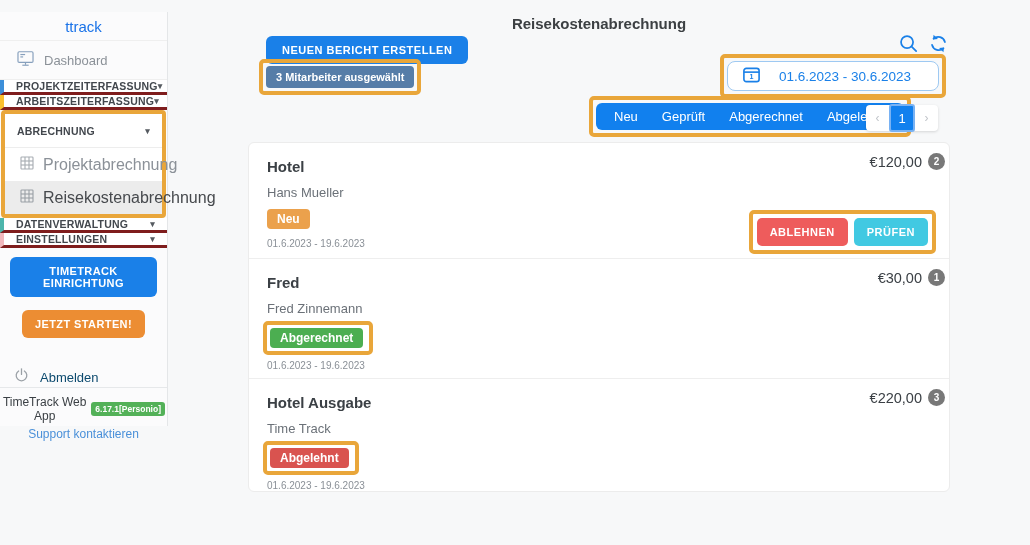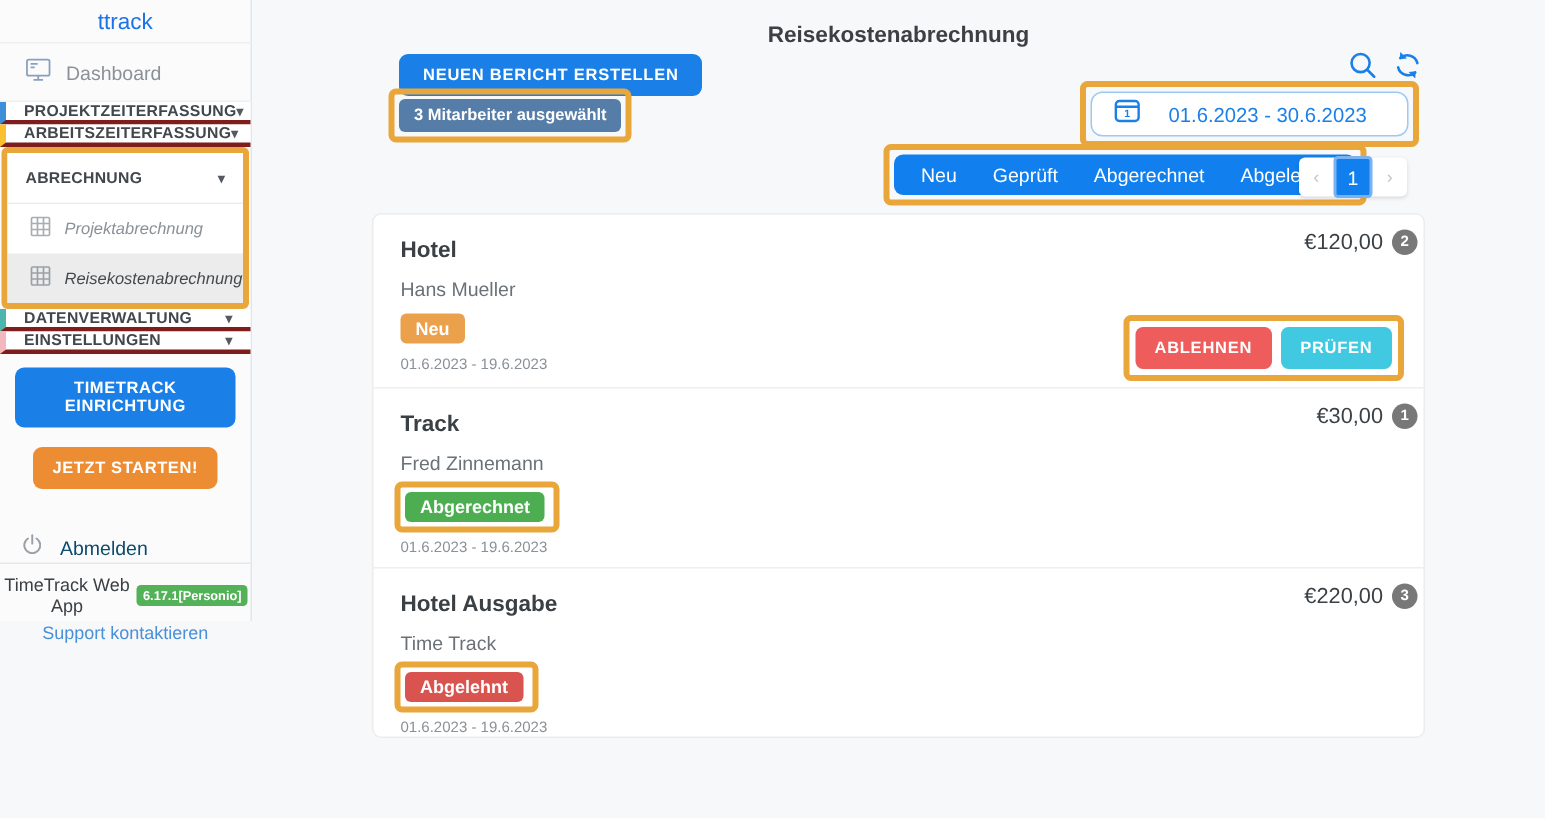--- a/index.html
+++ b/index.html
@@ -2,39 +2,39 @@
 <html><head>
 <meta charset="utf-8">
 <style>
   * { margin:0; padding:0; box-sizing:border-box; }
   html,body { width:1030px; height:545px; overflow:hidden; }
   body { font-family:"Liberation Sans", sans-serif; background:#f7f8f9; color:#3b4045; }
   .app { display:flex; width:1030px; height:545px; }
 
   
   .sidebar { width:168px; min-width:168px; background:#fbfbfc; border-right:1px solid #e4e6e8;
-             display:flex; flex-direction:column; height:414px; }
+             display:flex; flex-direction:column; height:414px;margin-top:12px; }
   .logo { text-align:center; color:#1a73e8; font-size:15px; padding:6px 0 5px;
           border-bottom:1px solid #efefef; cursor:pointer; }
   .dash-item { display:flex; align-items:center; gap:9px; padding:8px 0 8px 16px;
                border-bottom:1px solid #efefef; color:#8b9198; font-size:13px; cursor:pointer; }
   .side-section { height:34px; display:flex; align-items:center; justify-content:space-between;
                   padding:0 12px 0 12px; border-bottom:3px solid #7f1d1d; background:#fff;
                   font-size:10.5px; font-weight:bold; color:#42474d; letter-spacing:.2px; cursor:pointer; }
   .bl-blue   { border-left:4px solid #3d8fd9; }
   .bl-yellow { border-left:4px solid #fbc02d; }
   .bl-green  { border-left:4px solid #66bb6a; }
   .bl-teal   { border-left:4px solid #4db6ac; }
   .bl-pink   { border-left:4px solid #f2b8bd; }
   .caret { color:#555a60; font-size:9px; }
   .caret::after { content:"▾"; }
   .hl-box-side { border:4px solid #e9a63a; border-radius:4px; margin:0 1px; background:#fff; }
   .side-section.in-hl { border-left:none; border-bottom:1px solid #ededed; }
   .sub-item { height:33px; display:flex; align-items:center; gap:8px; padding-left:14px;
-              font-size:11px; color:#8b9198; cursor:pointer; background:#fff;font-style:italic; }
+              font-size:16px; color:#8b9198; cursor:pointer; background:#fff; }
   .sub-item.selected { background:#ececec; color:#46494d; }
   .btn-setup { margin:9px 10px 0; background:#1a80e8; color:#fff; font-size:11px; font-weight:bold;
                text-align:center; padding:8px 2px; border-radius:6px; letter-spacing:.4px; cursor:pointer; }
   .btn-start { margin:13px auto 0; background:#ec8d33; color:#fff; font-size:11px; font-weight:bold;
                padding:8px 13px; border-radius:6px; width:fit-content; letter-spacing:.4px; cursor:pointer; }
   .logout { margin:29px 0 0 13px; display:flex; align-items:center; gap:10px;
             color:#0c4a6e; font-size:13px; cursor:pointer; }
   .side-footer { margin-top:auto; border-top:1px solid #e6e8ea; padding:7px 2px 8px; text-align:center; }
   .app-name-row { font-size:12px; color:#3b4045; display:flex; align-items:center;
                   justify-content:center; gap:4px; }
@@ -259,21 +259,21 @@
           <span class="amount">€120,00</span>
           <span class="count-badge">2</span>
         </div>
         <div class="actions-hl">
           <button class="btn-reject">ABLEHNEN</button>
           <button class="btn-check">PRÜFEN</button>
         </div>
       </div>
 
       <div class="card-row row-2">
-        <div class="report-title">Track</div>
+        <div class="report-title">Fred</div>
         <div class="report-person">Fred Zinnemann</div>
         <div>
           <span class="badge-hl"><span class="badge badge-abgerechnet">Abgerechnet</span></span>
         </div>
         <div class="report-dates">01.6.2023 - 19.6.2023</div>
         <div class="amount-wrap">
           <span class="amount">€30,00</span>
           <span class="count-badge">1</span>
         </div>
       </div>

